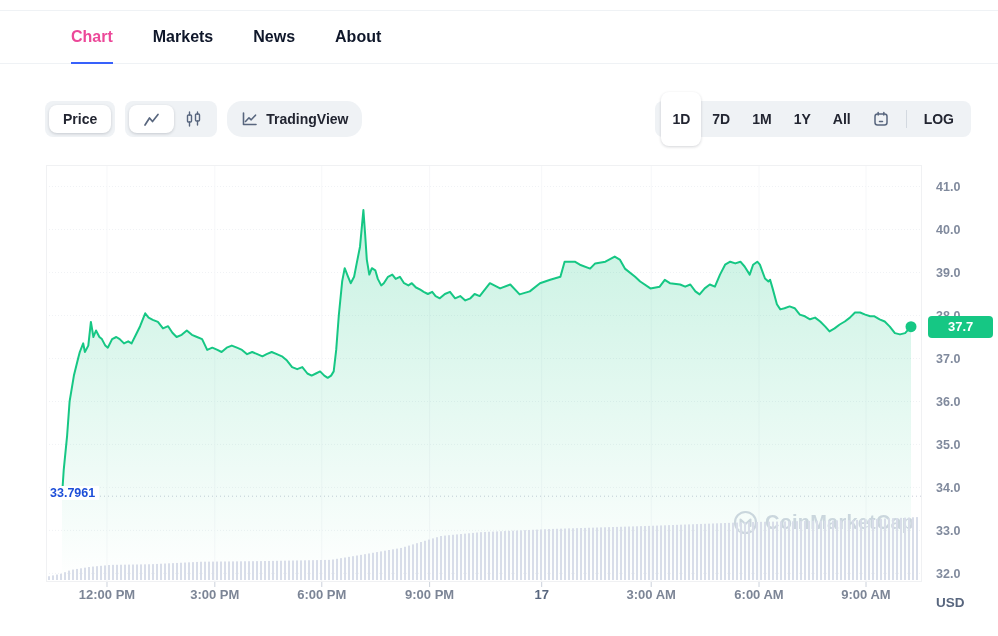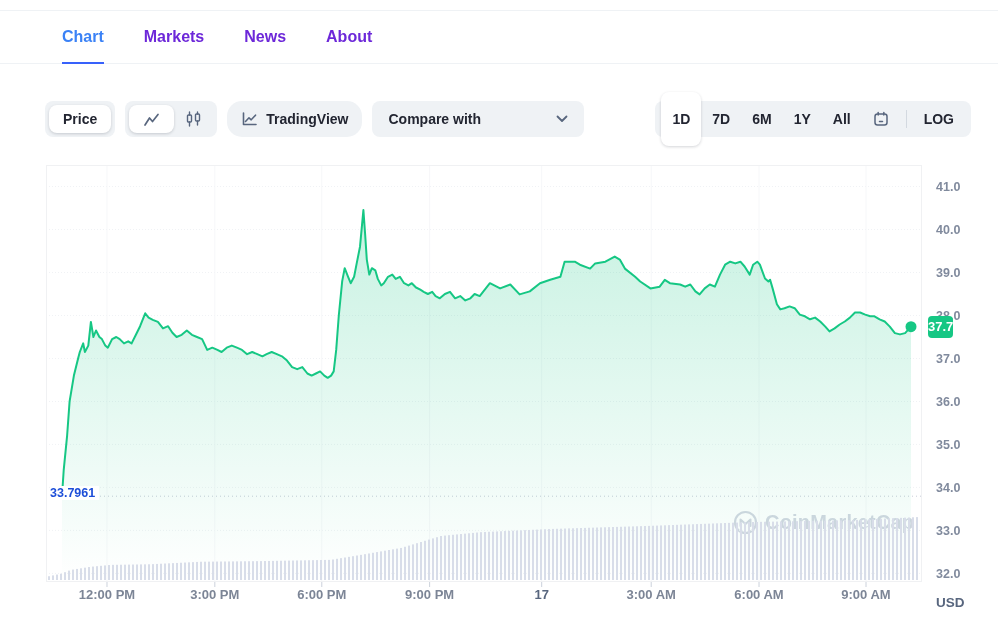--- a/index.html
+++ b/index.html
@@ -5,44 +5,44 @@
   html,body{margin:0;padding:0;}
   body{
     width:998px;height:636px;position:relative;overflow:hidden;
     background:#ffffff;color:#0d1421;
     font-family:"Liberation Sans",sans-serif;
   }
   .hairline-top{position:absolute;top:10px;left:0;width:998px;height:1px;background:#eff2f5;}
   
   .tabbar{position:absolute;top:11px;left:0;width:998px;height:52px;border-bottom:1px solid #eff2f5;}
   .tabs{margin-left:62px;display:flex;gap:40px;height:100%;}
-  .tab{display:flex;align-items:center;font-size:16px;font-weight:700;color:#6d28d9;
+  .tab{display:flex;align-items:center;font-size:16px;font-weight:700;color:#0f172a;
        cursor:pointer;border-bottom:2px solid transparent;margin-bottom:-1px;}
-  .tab.active{color:#3b82f6;border-bottom-color:#3861fb;}
+  .tab.active{color:#ec4899;border-bottom-color:#3861fb;margin-left:9px;}
   
   .toolbar{position:absolute;top:101px;left:45px;width:926px;height:36px;display:flex;gap:10px;align-items:center;}
   .group{display:flex;align-items:center;background:#eff2f5;border-radius:8px;height:36px;
          padding:0 4px;color:#222531;font-size:14px;font-weight:600;flex:0 0 auto;}
   .segment{padding:0 14px;display:flex;align-items:center;height:28px;cursor:pointer;white-space:nowrap;}
   .seg-white{background:#fff;border-radius:8px;box-shadow:0 1px 3px rgba(16,24,40,.18);}
   .icon{display:flex;align-items:center;justify-content:center;}
   .icon svg{display:block;}
   .btn-tv{padding:0 14px;gap:8px;display:flex;align-items:center;height:36px;cursor:pointer;border-radius:15px;}
   .btn-compare{width:180px;justify-content:space-between;padding:0 16px;display:flex;align-items:center;height:36px;cursor:pointer;}
   .range-group{margin-left:auto;padding:0 6px;}
   .range-item{padding:13px 11px;height:28px;display:flex;align-items:center;border-radius:8px;cursor:pointer;}
   .range-item.active{background:#fff;box-shadow:0 1px 3px rgba(16,24,40,.18);}
   .vdiv{width:1px;height:18px;background:#d3d9e0;margin:0 6px;}
   
   .chart-wrap{position:absolute;left:46px;top:165px;width:952px;height:460px;}
   .chart-wrap svg.plot{position:absolute;left:0;top:0;z-index:1;}
   .watermark{position:absolute;left:687px;top:345px;z-index:0;display:flex;align-items:center;gap:7px;
              color:#aeb7c9;opacity:.55;font-weight:700;font-size:20px;letter-spacing:.2px;}
   .price-badge{position:absolute;left:882px;top:151px;z-index:2;background:#16c784;color:#fff;
-               font-size:13px;font-weight:700;padding:3px 0;border-radius:4px;line-height:16px;}
+               font-size:13px;font-weight:700;padding:3px 20px;border-radius:4px;line-height:16px;}
   .low-label{position:absolute;left:4px;top:321px;z-index:2;color:#1d4ed8;font-size:12.5px;font-weight:600;background:#fff;padding-right:4px;}
 </style>
 </head>
 <body>
 
 <div class="hairline-top"></div>
 
 <div class="tabbar">
   <div class="tabs">
     <div class="tab active">Chart</div>
@@ -83,33 +83,25 @@
   <div class="group btn-tv">
     <span class="icon">
       <svg width="17" height="16" viewBox="0 0 17 16" fill="none" stroke="#58667e" stroke-width="1.6" stroke-linecap="round" stroke-linejoin="round">
         <path d="M2.5 2 V13.5 H15"></path>
         <path d="M4.5 10.5 L8 6.8 L10.2 8.8 L14.5 4.2"></path>
       </svg>
     </span>
     <span>TradingView</span>
   </div>
 
-  <div class="group btn-compare">
-    <span>Compare with</span>
-    <span class="icon">
-      <svg width="12" height="8" viewBox="0 0 12 8" fill="none" stroke="#58667e" stroke-width="1.8" stroke-linecap="round" stroke-linejoin="round">
-        <path d="M1.5 1.5 L6 6 L10.5 1.5"></path>
-      </svg>
-    </span>
-  </div>
 
   <div class="group range-group">
     <div class="range-item active">1D</div>
     <div class="range-item">7D</div>
-    <div class="range-item">6M</div>
+    <div class="range-item">1M</div>
     <div class="range-item">1Y</div>
     <div class="range-item">All</div>
     <div class="range-item">
       <span class="icon">
         <svg width="16" height="16" viewBox="0 0 16 16" fill="none" stroke="#58667e" stroke-width="1.5" stroke-linecap="round">
           <rect x="2" y="3" width="12" height="11" rx="2.5"></rect>
           <line x1="5.2" y1="1.5" x2="5.2" y2="4"></line>
             <line x1="10.8" y1="1.5" x2="10.8" y2="4"></line>
           <line x1="6.5" y1="10.5" x2="9.5" y2="10.5"></line>
         </svg>

